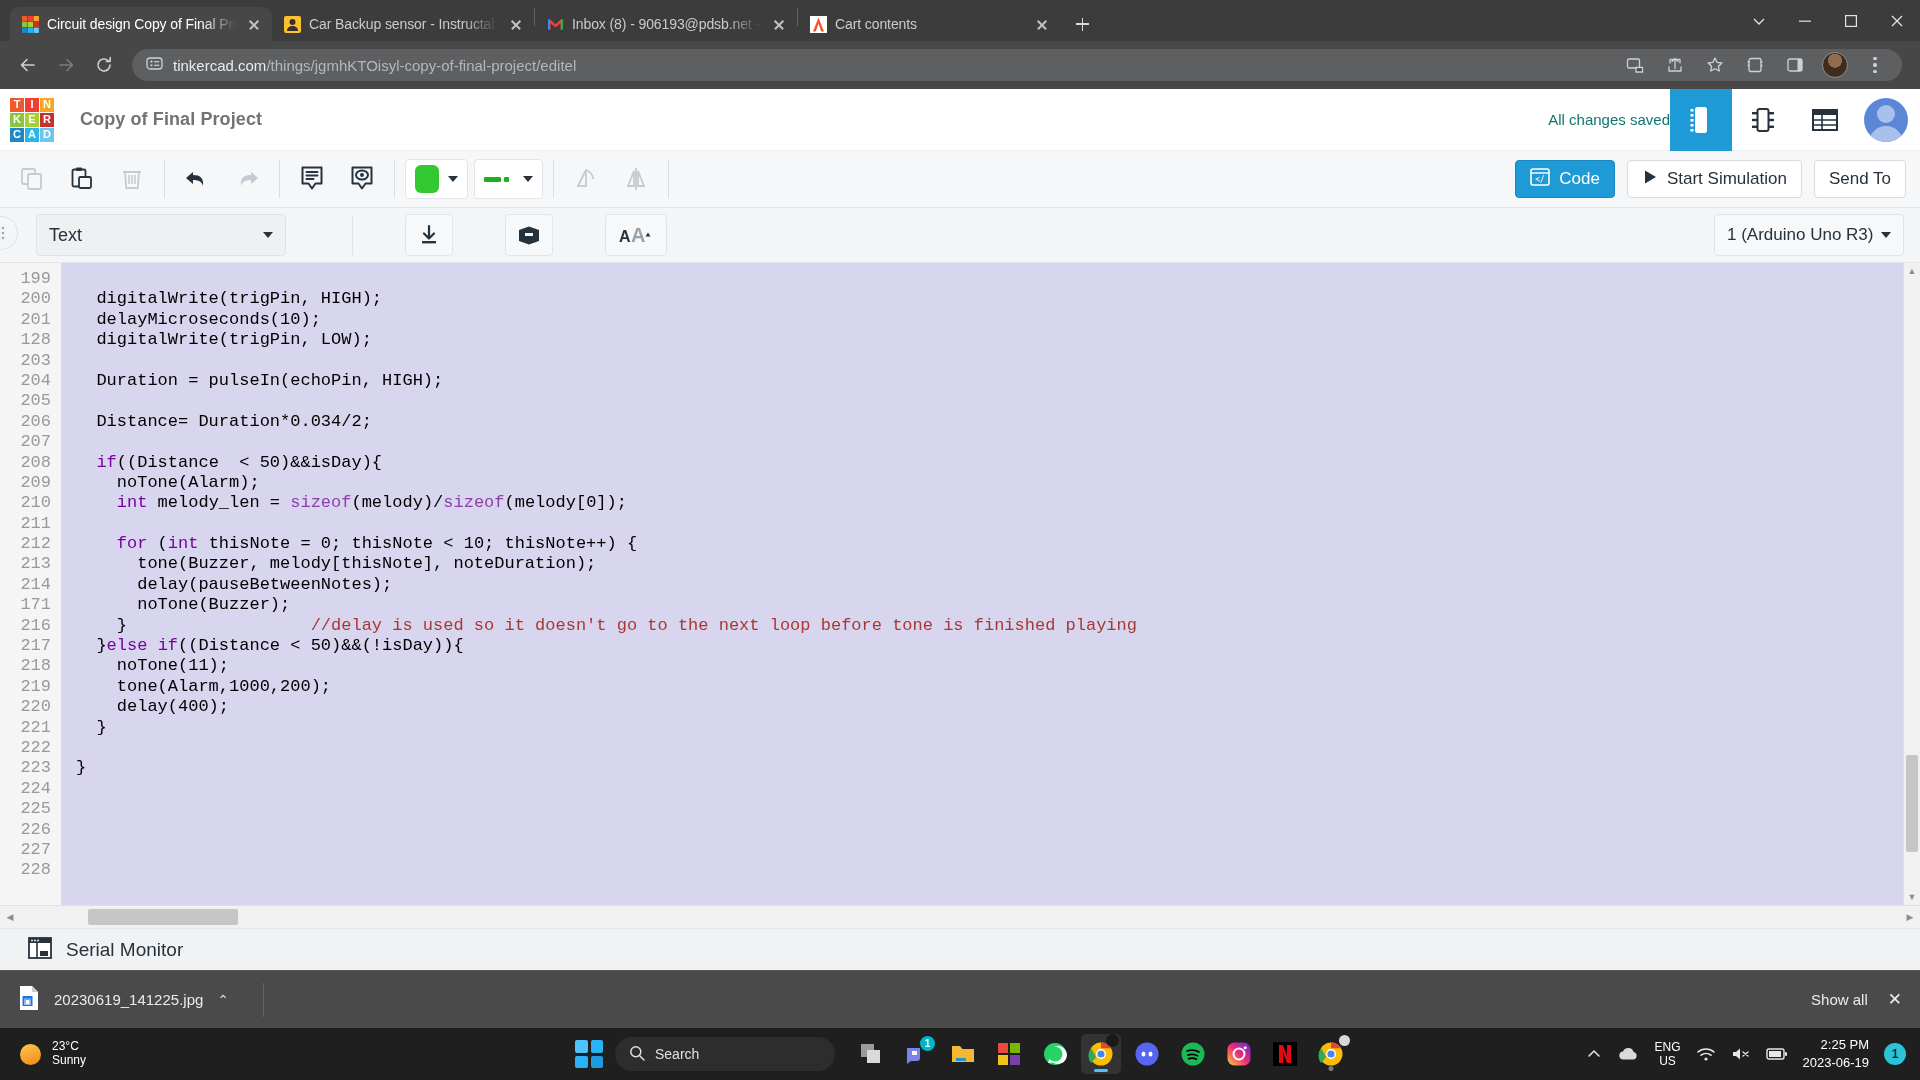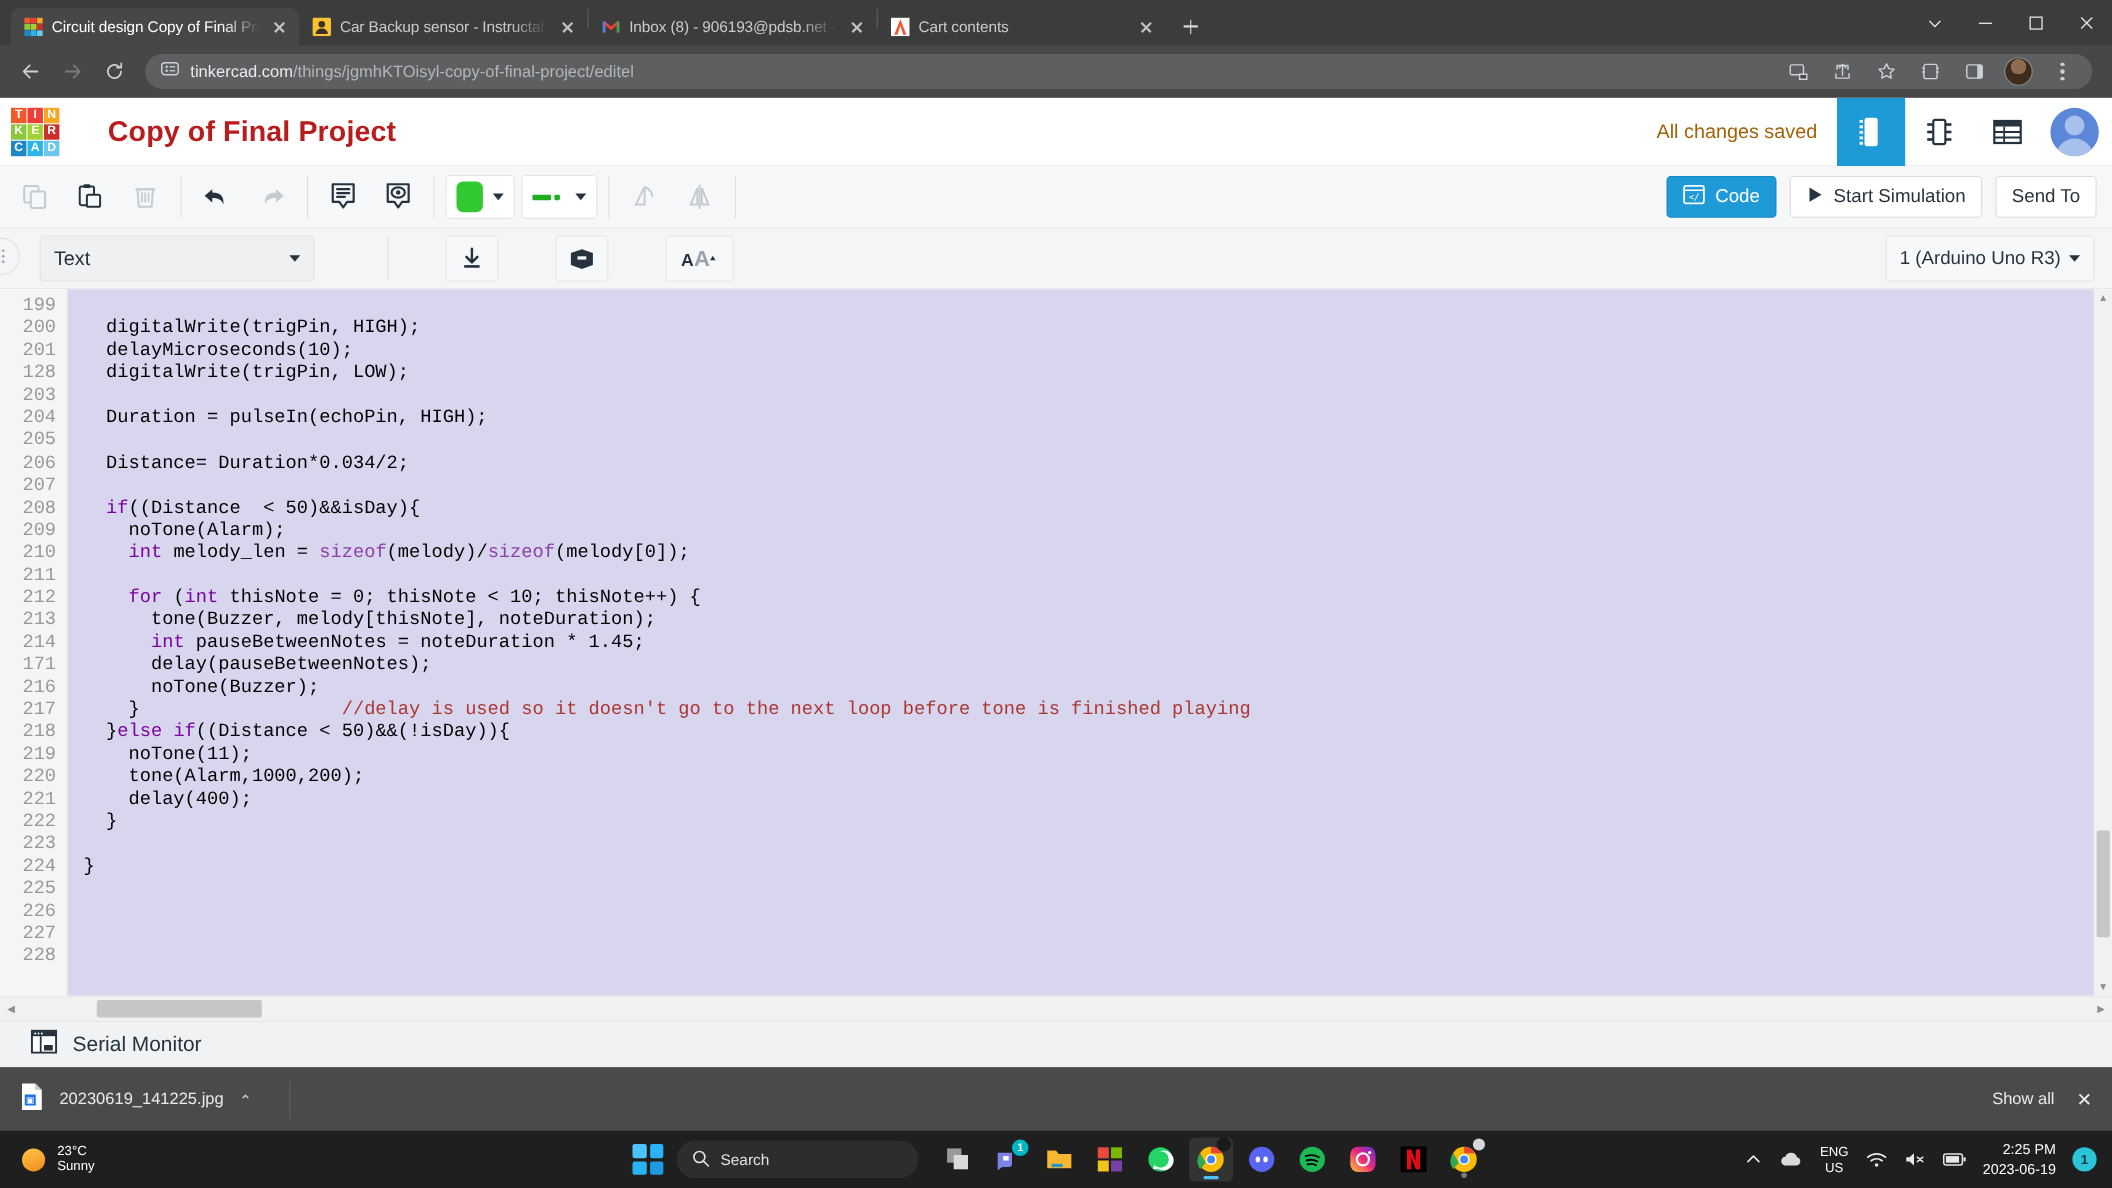--- a/index.html
+++ b/index.html
@@ -82,22 +82,22 @@
   .page { flex: 1 1 auto; background:#ffffff; display:flex; flex-direction:column; position:relative; }
 
   .tc-header {
     height: 62px; background:#fff; display:flex; align-items:center;
     flex: 0 0 62px; border-bottom: 1px solid #eef0f2;
   }
   .tc-logo { width:44px; height:44px; margin-left:10px; display:grid;
              grid-template-columns:repeat(3,1fr); grid-template-rows:repeat(3,1fr); gap:1px; }
   .tc-logo span { color:#fff; font-size:11px; font-weight:bold; display:flex;
                   align-items:center; justify-content:center; line-height:1; }
-  .tc-title { margin-left: 44px; font-size: 26px; color:#b91c1c; font-weight:600; letter-spacing:.1px;}
-  .tc-saved { margin-left:auto; font-size:18px; color:#a16207; padding-right:18px; }
+  .tc-title { margin-left: 26px; font-size: 18px; color:#737373; font-weight:600; letter-spacing:.1px;}
+  .tc-saved { margin-left:auto; font-size:15px; color:#0f766e; }
   .tc-viewbtn { width:62px; height:62px; display:flex; align-items:center; justify-content:center; }
   .tc-viewbtn.active { background:#1e9ad6; }
   .tc-avatar {
     width:44px; height:44px; border-radius:50%; margin:0 12px 0 8px;
     background:#5c87d8; position:relative; overflow:hidden; flex:0 0 44px;
   }
   .tc-avatar::before { content:''; position:absolute; left:13px; top:7px; width:18px; height:18px;
                        border-radius:50%; background:#a8c1ec; }
   .tc-avatar::after { content:''; position:absolute; left:5px; top:28px; width:34px; height:24px;
                       border-radius:17px 17px 0 0; background:#a8c1ec; }
@@ -652,21 +652,20 @@
           <div class="ln"><span>  Duration = pulseIn(echoPin, HIGH);</span></div>
           <div class="ln">&nbsp;</div>
           <div class="ln"><span>  Distance= Duration*0.034/2;</span></div>
           <div class="ln">&nbsp;</div>
           <div class="ln"><span>  </span><span class="kw">if</span><span>((Distance  &lt; 50)&amp;&amp;isDay){</span></div>
           <div class="ln"><span>    noTone(Alarm);</span></div>
           <div class="ln"><span>    </span><span class="kw">int</span><span> melody_len = </span><span class="fn">sizeof</span><span>(melody)</span><span>/</span><span class="fn">sizeof</span><span>(melody[0]);</span></div>
           <div class="ln">&nbsp;</div>
           <div class="ln"><span>    </span><span class="kw">for</span><span> (</span><span class="kw">int</span><span> thisNote = 0; thisNote &lt; 10; thisNote++) {</span></div>
           <div class="ln"><span>      tone(Buzzer, melody[thisNote], noteDuration);</span></div>
-          <div class="ln"><span>      </span><span class="kw">int</span><span> pauseBetweenNotes = noteDuration * 1.45;</span></div>
           <div class="ln"><span>      delay(pauseBetweenNotes);</span></div>
           <div class="ln"><span>      noTone(Buzzer);</span></div>
           <div class="ln"><span>    }                  </span><span class="cmt">//delay is used so it doesn't go to the next loop before tone is finished playing</span></div>
           <div class="ln"><span>  }</span><span class="kw">else</span><span> </span><span class="kw">if</span><span>((Distance &lt; 50)&amp;&amp;(!isDay)){</span></div>
           <div class="ln"><span>    noTone(11);</span></div>
           <div class="ln"><span>    tone(Alarm,1000,200);</span></div>
           <div class="ln"><span>    delay(400);</span></div>
           <div class="ln"><span>  }</span></div>
           <div class="ln">&nbsp;</div>
           <div class="ln"><span>}</span></div>

